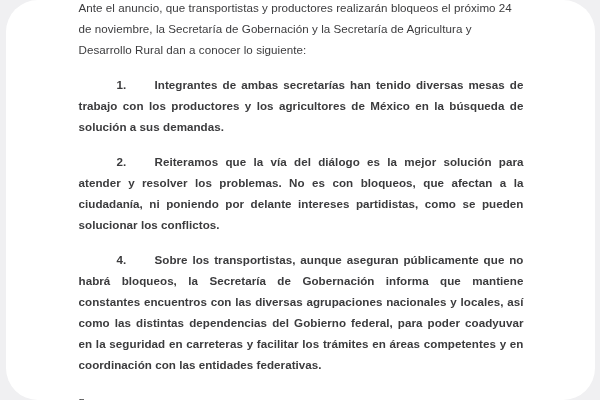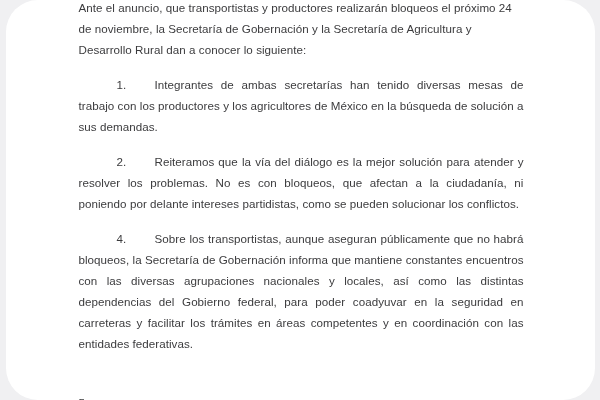--- a/index.html
+++ b/index.html
@@ -53,20 +53,21 @@
   }
 
   .para-intro {
     text-align: left;
     margin-bottom: 14px;
   }
 
   .para-numbered {
     margin-bottom: 14px;
     text-indent: 0;
+    font-weight: bold;
   }
 
   
   .para-numbered {
     padding-left: 0;
   }
   .para-numbered .num-run {
     display: inline-block;
     margin-left: 38px;
     width: 38px;

